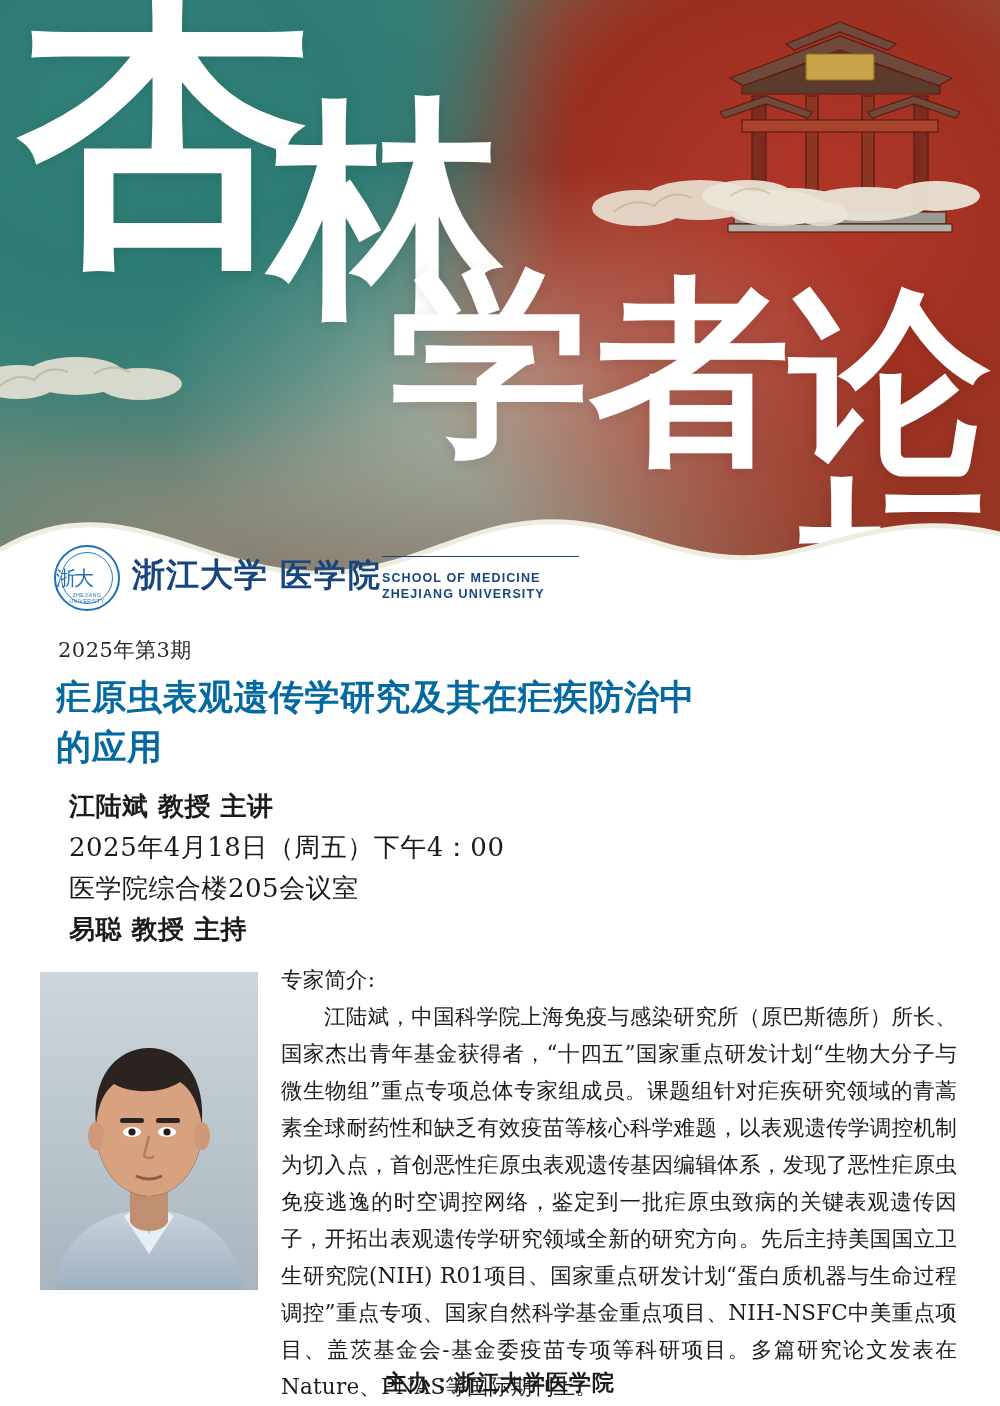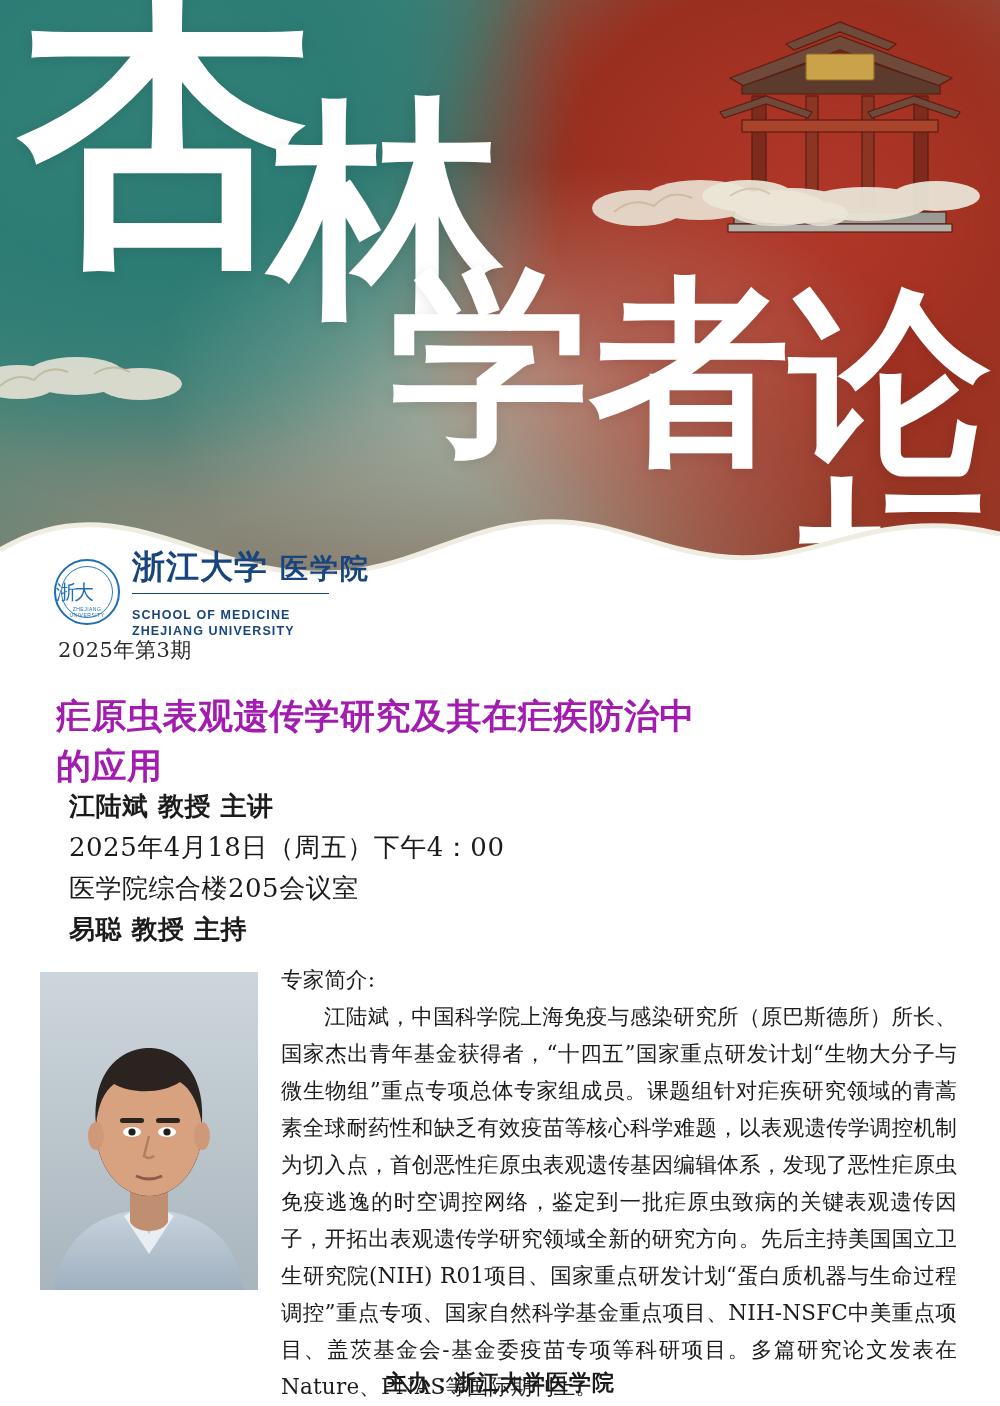--- a/index.html
+++ b/index.html
@@ -130,36 +130,36 @@
     letter-spacing: -2px;
   }
   .logo-seal .ring-text {
     position: absolute;
     left: 0; right: 0; bottom: 5px;
     text-align: center;
     font-size: 5px;
     color: #1f6fb5;
     letter-spacing: 0.5px;
   }
-  .logo-text { display: flex; flex-direction: column; justify-content: flex-end; }
+  .logo-text { display: flex; flex-direction: row; justify-content: flex-end; }
   .logo-cn {
     display: flex;
     align-items: baseline;
     gap: 12px;
   }
   .logo-cn .univ {
     font-family: "DejaVu Serif", "Liberation Serif", serif;
     font-size: 33px;
     font-weight: 700;
     color: #18457e;
     letter-spacing: 1px;
   }
   .logo-cn .school {
     font-family: "DejaVu Serif", "Liberation Serif", serif;
-    font-size: 28px;
+    font-size: 32px;
     font-weight: 700;
     color: #18457e;
     letter-spacing: 2px;
   }
   .logo-en {
     margin-top: 3px;
     border-top: 1.5px solid #18457e;
     padding-top: 14px;
     width: 197px;
   }
@@ -178,26 +178,26 @@
     left: 58px;
     top: 636px;
     font-family: "DejaVu Serif", "Liberation Serif", serif;
     font-size: 21px;
     color: #2a2a2a;
     letter-spacing: 0.5px;
   }
   .lecture-title {
     position: absolute;
     left: 56px;
-    top: 691px;
+    top: 672px;
     width: 660px;
     font-family: "DejaVu Serif", "Liberation Serif", serif;
     font-size: 35px;
     font-weight: 700;
-    color: #a21caf;
+    color: #0369a1;
     line-height: 1.42;
     letter-spacing: 0.5px;
   }
   .meta {
     position: absolute;
     left: 69px;
     top: 786px;
     width: 700px;
   }
   .meta .line {

